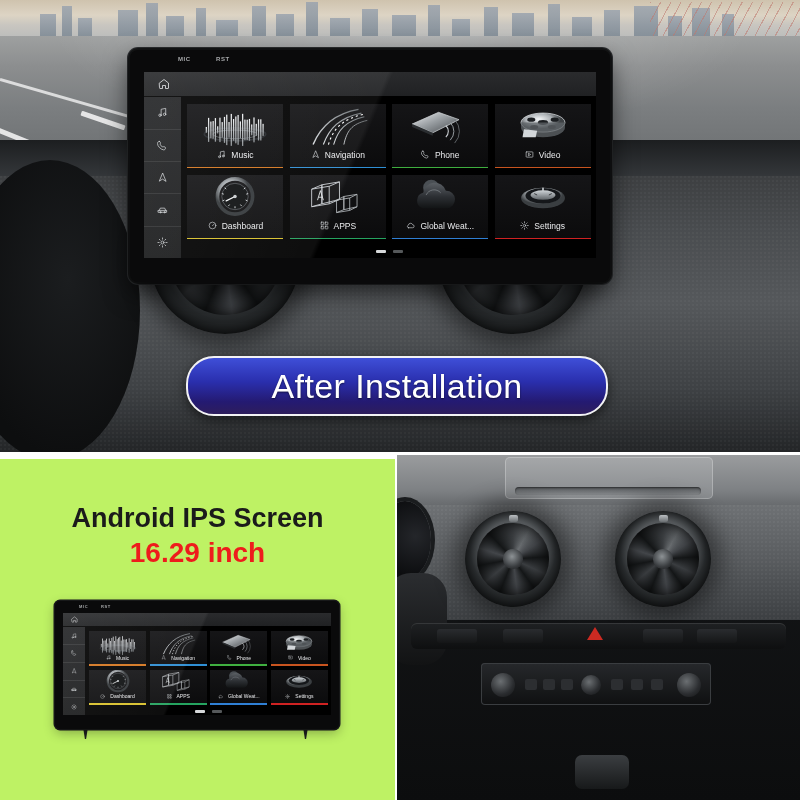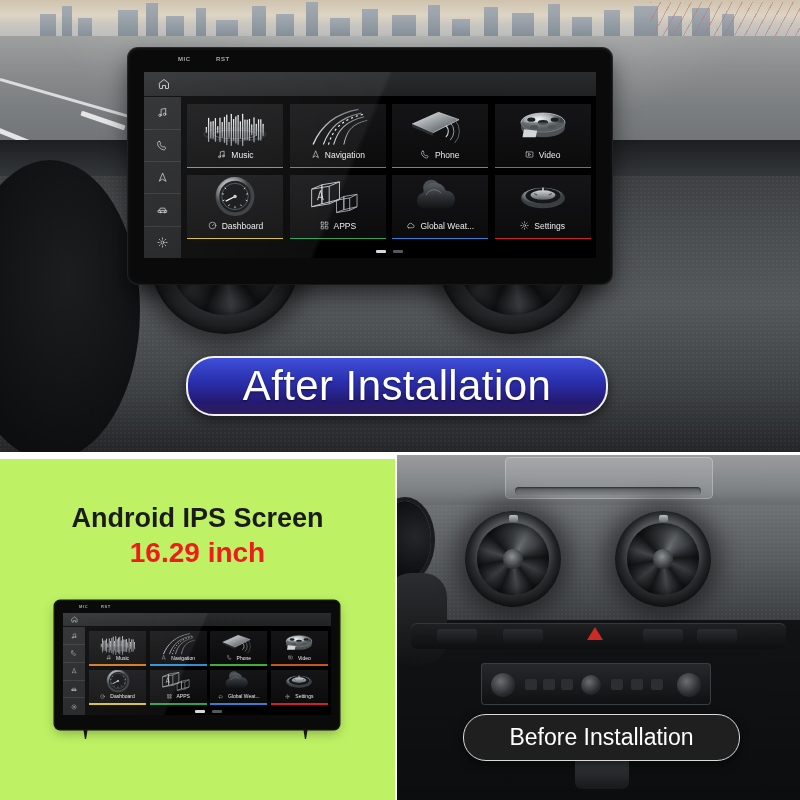--- a/index.html
+++ b/index.html
@@ -72,21 +72,21 @@
   .dot{width:10px;height:3px;border-radius:1px;background:#55585a;}
   .dot.on{background:#d6d8da;}
 
   .glare{position:absolute;inset:0;pointer-events:none;
     background:linear-gradient(113deg,rgba(255,255,255,.085) 0%,rgba(255,255,255,.055) 46%,rgba(255,255,255,0) 47%,rgba(255,255,255,0) 100%);}
 
   .badge-after{position:absolute;left:186px;top:356px;width:418px;height:56px;border-radius:28px;
     background:linear-gradient(180deg,#3f4fd8 0%,#2a2fae 42%,#241a72 78%,#2d1d5c 100%);
     border:2.5px solid #f2f2f4;box-shadow:0 4px 12px rgba(0,0,0,.55);
     display:flex;align-items:center;justify-content:center;}
-  .badge-after span{color:#fff;font-size:42px;letter-spacing:.4px;
+  .badge-after span{color:#fff;font-size:34px;letter-spacing:.4px;
     text-shadow:0 1px 2px rgba(0,0,0,.55);}
 
   
   .panel-left{position:absolute;left:0;top:459px;width:395px;height:345px;background:#bef264;}
   .ttl1{position:absolute;left:0;top:44px;width:395px;text-align:center;
         font-size:27px;font-weight:bold;color:#1b1b1b;}
   .ttl2{position:absolute;left:0;top:78px;width:395px;text-align:center;
         font-size:28px;font-weight:bold;color:#ee1c1c;}
   .mini-wrap{position:absolute;left:47px;top:142px;width:300px;height:150px;}
   .mini{position:absolute;left:8px;top:0;width:284px;height:128px;background:#0a0a0b;border-radius:5px;
@@ -932,16 +932,13 @@
       <div class="pr-mini" style="left:44px"></div>
       <div class="pr-mini" style="left:62px"></div>
       <div class="pr-mini" style="left:80px"></div>
       <div class="pr-mini" style="left:130px"></div>
       <div class="pr-mini" style="left:150px"></div>
       <div class="pr-mini" style="left:170px"></div>
     </div>
     <div class="pr-shifter"></div>
   </div>
 
-  <div class="badge-before">
-    <span>Before Installation</span>
-  </div>
 </div>
 
 </body></html>

